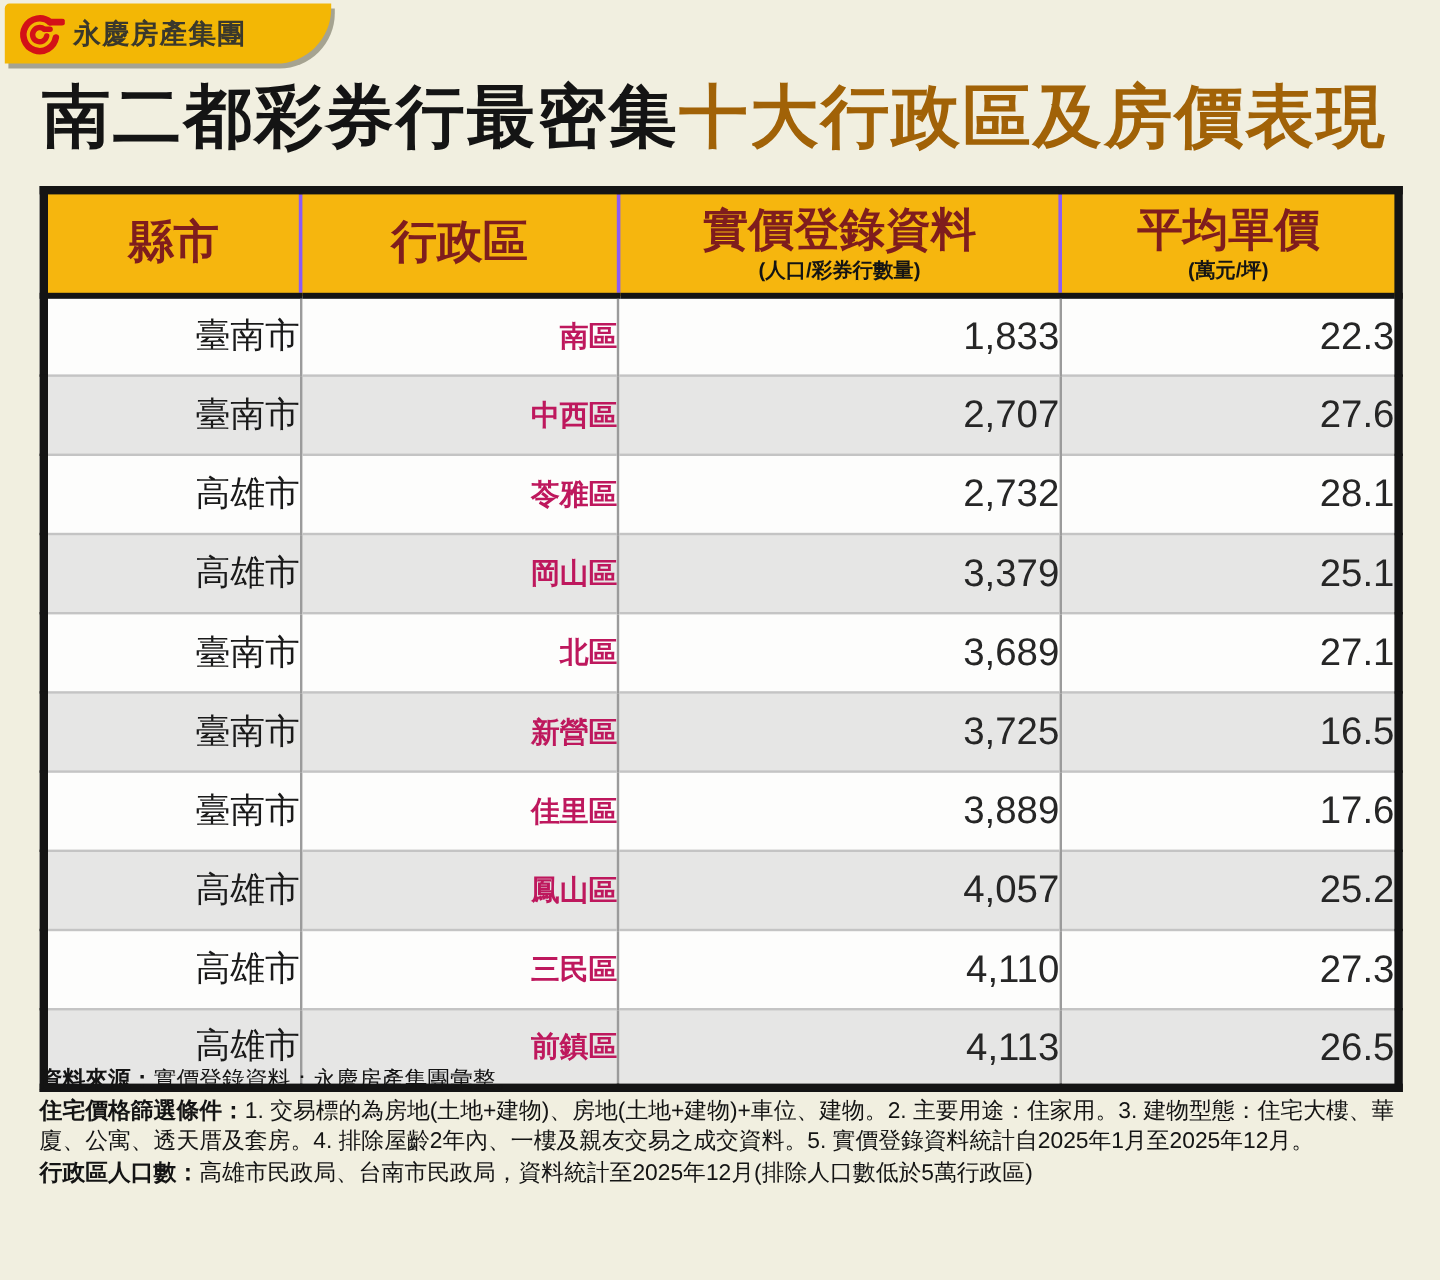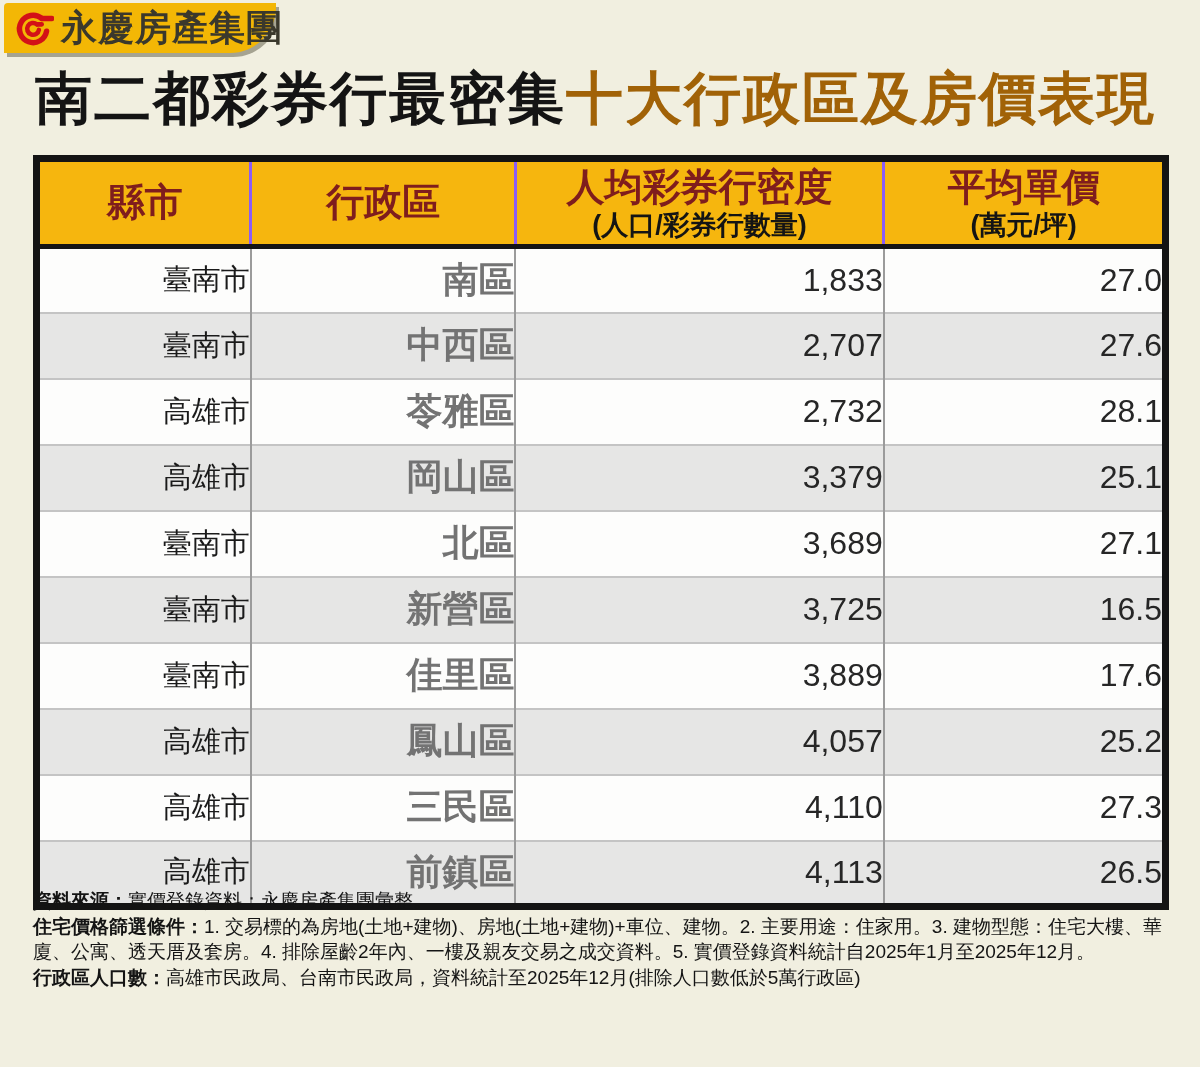--- a/index.html
+++ b/index.html
@@ -20,21 +20,21 @@
     background: #F3B705;
     border-radius: 4px 0 46px 0;
     box-shadow: 3px 4px 0 #A5A391;
     display: flex;
     align-items: center;
     padding-left: 10px;
     gap: 7px;
   }
   .brand-badge .logo-mark { flex: 0 0 auto; display: block; }
   .brand-badge .brand-text {
-    font-size: 36px;
+    font-size: 23px;
     font-weight: 700;
     color: #3A382C;
     letter-spacing: 1px;
     white-space: nowrap;
   }
 
   
   .page-title {
     position: absolute;
     left: 35px; top: 66px;
@@ -66,37 +66,37 @@
     background: #F6B60E;
     height: 88px;
     vertical-align: middle;
     text-align: center;
     border-bottom: 5px solid #141414;
     border-left: 3px solid #8b5cf6;
     padding: 0;
   }
   thead th:first-child { border-left: none; }
   .h-main { font-size: 38px; font-weight: 700; color: #7f1d1d; line-height: 1.2; }
-  .h-sub  { font-size: 27px; font-weight: 700; color: #141414; line-height: 1.15; }
+  .h-sub  { font-size: 17px; font-weight: 700; color: #141414; line-height: 1.15; }
 
   tbody td {
     height: 66px;
     text-align: right;
     vertical-align: middle;
     border-left: 2px solid #9B9B9B;
     border-top: 2px solid #C4C4C4;
     padding: 0;
   }
   tbody td:first-child { border-left: none; }
   tbody tr:first-child td { border-top: none; }
   tbody tr:nth-child(odd)  td { background: #FDFDFC; }
   tbody tr:nth-child(even) td { background: #E6E6E5; }
 
   td.cell-city     { font-size: 29px; font-weight: 500; color: #1A1A1A; }
-  td.cell-district { font-size: 36px; font-weight: 700; color: #737373; }
+  td.cell-district { font-size: 24px; font-weight: 700; color: #be185d; }
   td.cell-density,
   td.cell-price    { font-size: 32px; font-weight: 400; color: #262626; margin-left: 33px; }
 
   
   .footnotes {
     position: absolute;
     left: 33px; top: 888px;
     width: 1142px;
     font-size: 19px;
     line-height: 25.5px;
@@ -134,35 +134,35 @@
   </colgroup>
   <thead>
     <tr>
       <th>
         <div class="h-main">縣市</div>
       </th>
       <th>
         <div class="h-main">行政區</div>
       </th>
       <th>
-        <div class="h-main">人均彩券行密度</div>
+        <div class="h-main">實價登錄資料</div>
         <div class="h-sub">(人口/彩券行數量)</div>
       </th>
       <th>
         <div class="h-main">平均單價</div>
         <div class="h-sub">(萬元/坪)</div>
       </th>
     </tr>
   </thead>
   <tbody>
       <tr>
         <td class="cell-city">臺南市</td>
         <td class="cell-district">南區</td>
         <td class="cell-density">1,833</td>
-        <td class="cell-price">27.0</td>
+        <td class="cell-price">22.3</td>
       </tr>
       <tr>
         <td class="cell-city">臺南市</td>
         <td class="cell-district">中西區</td>
         <td class="cell-density">2,707</td>
         <td class="cell-price">27.6</td>
       </tr>
       <tr>
         <td class="cell-city">高雄市</td>
         <td class="cell-district">苓雅區</td>

